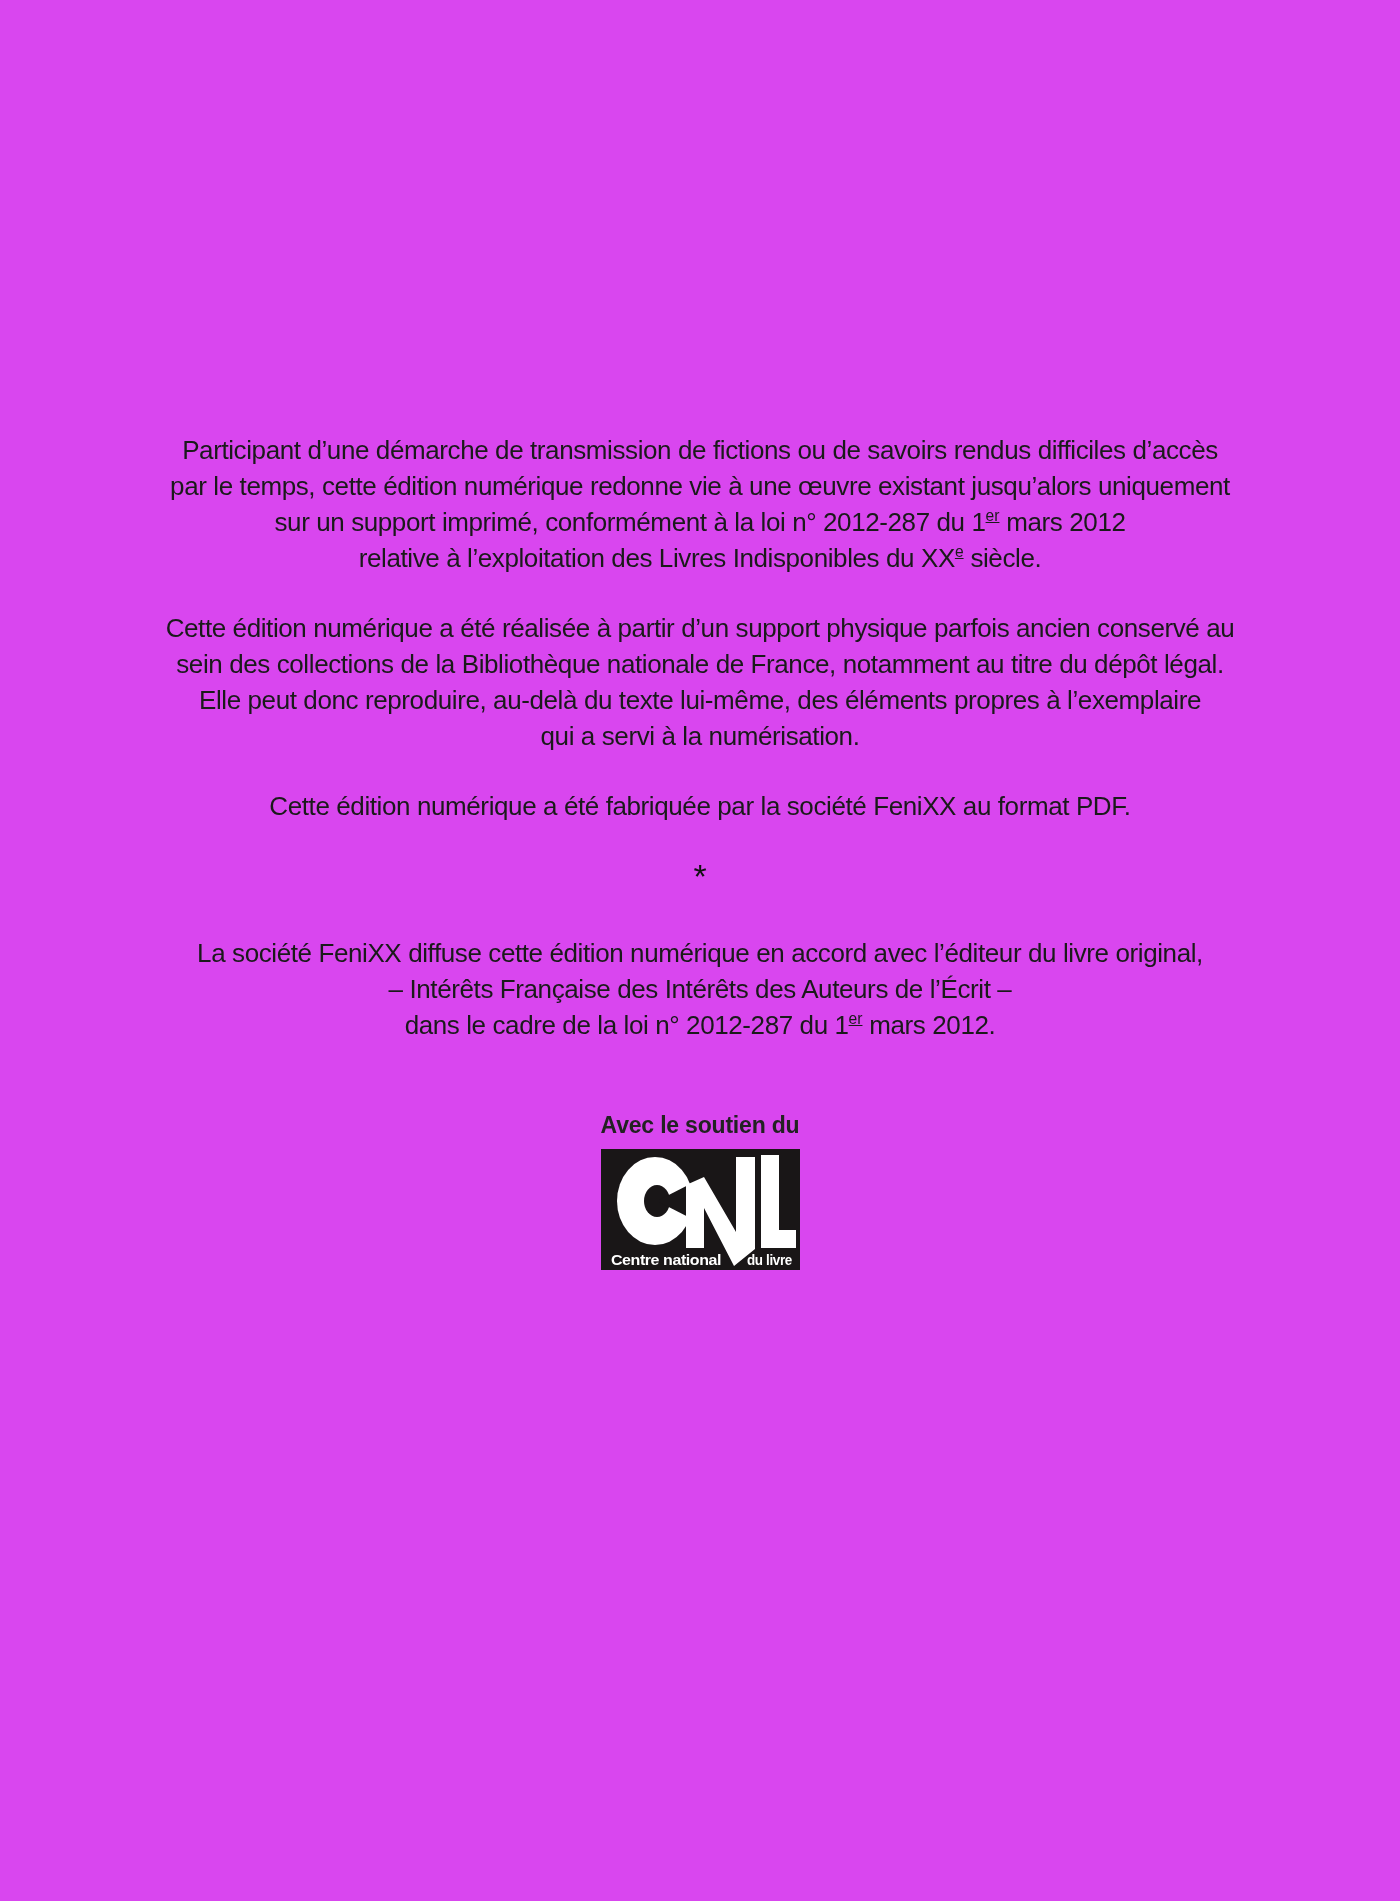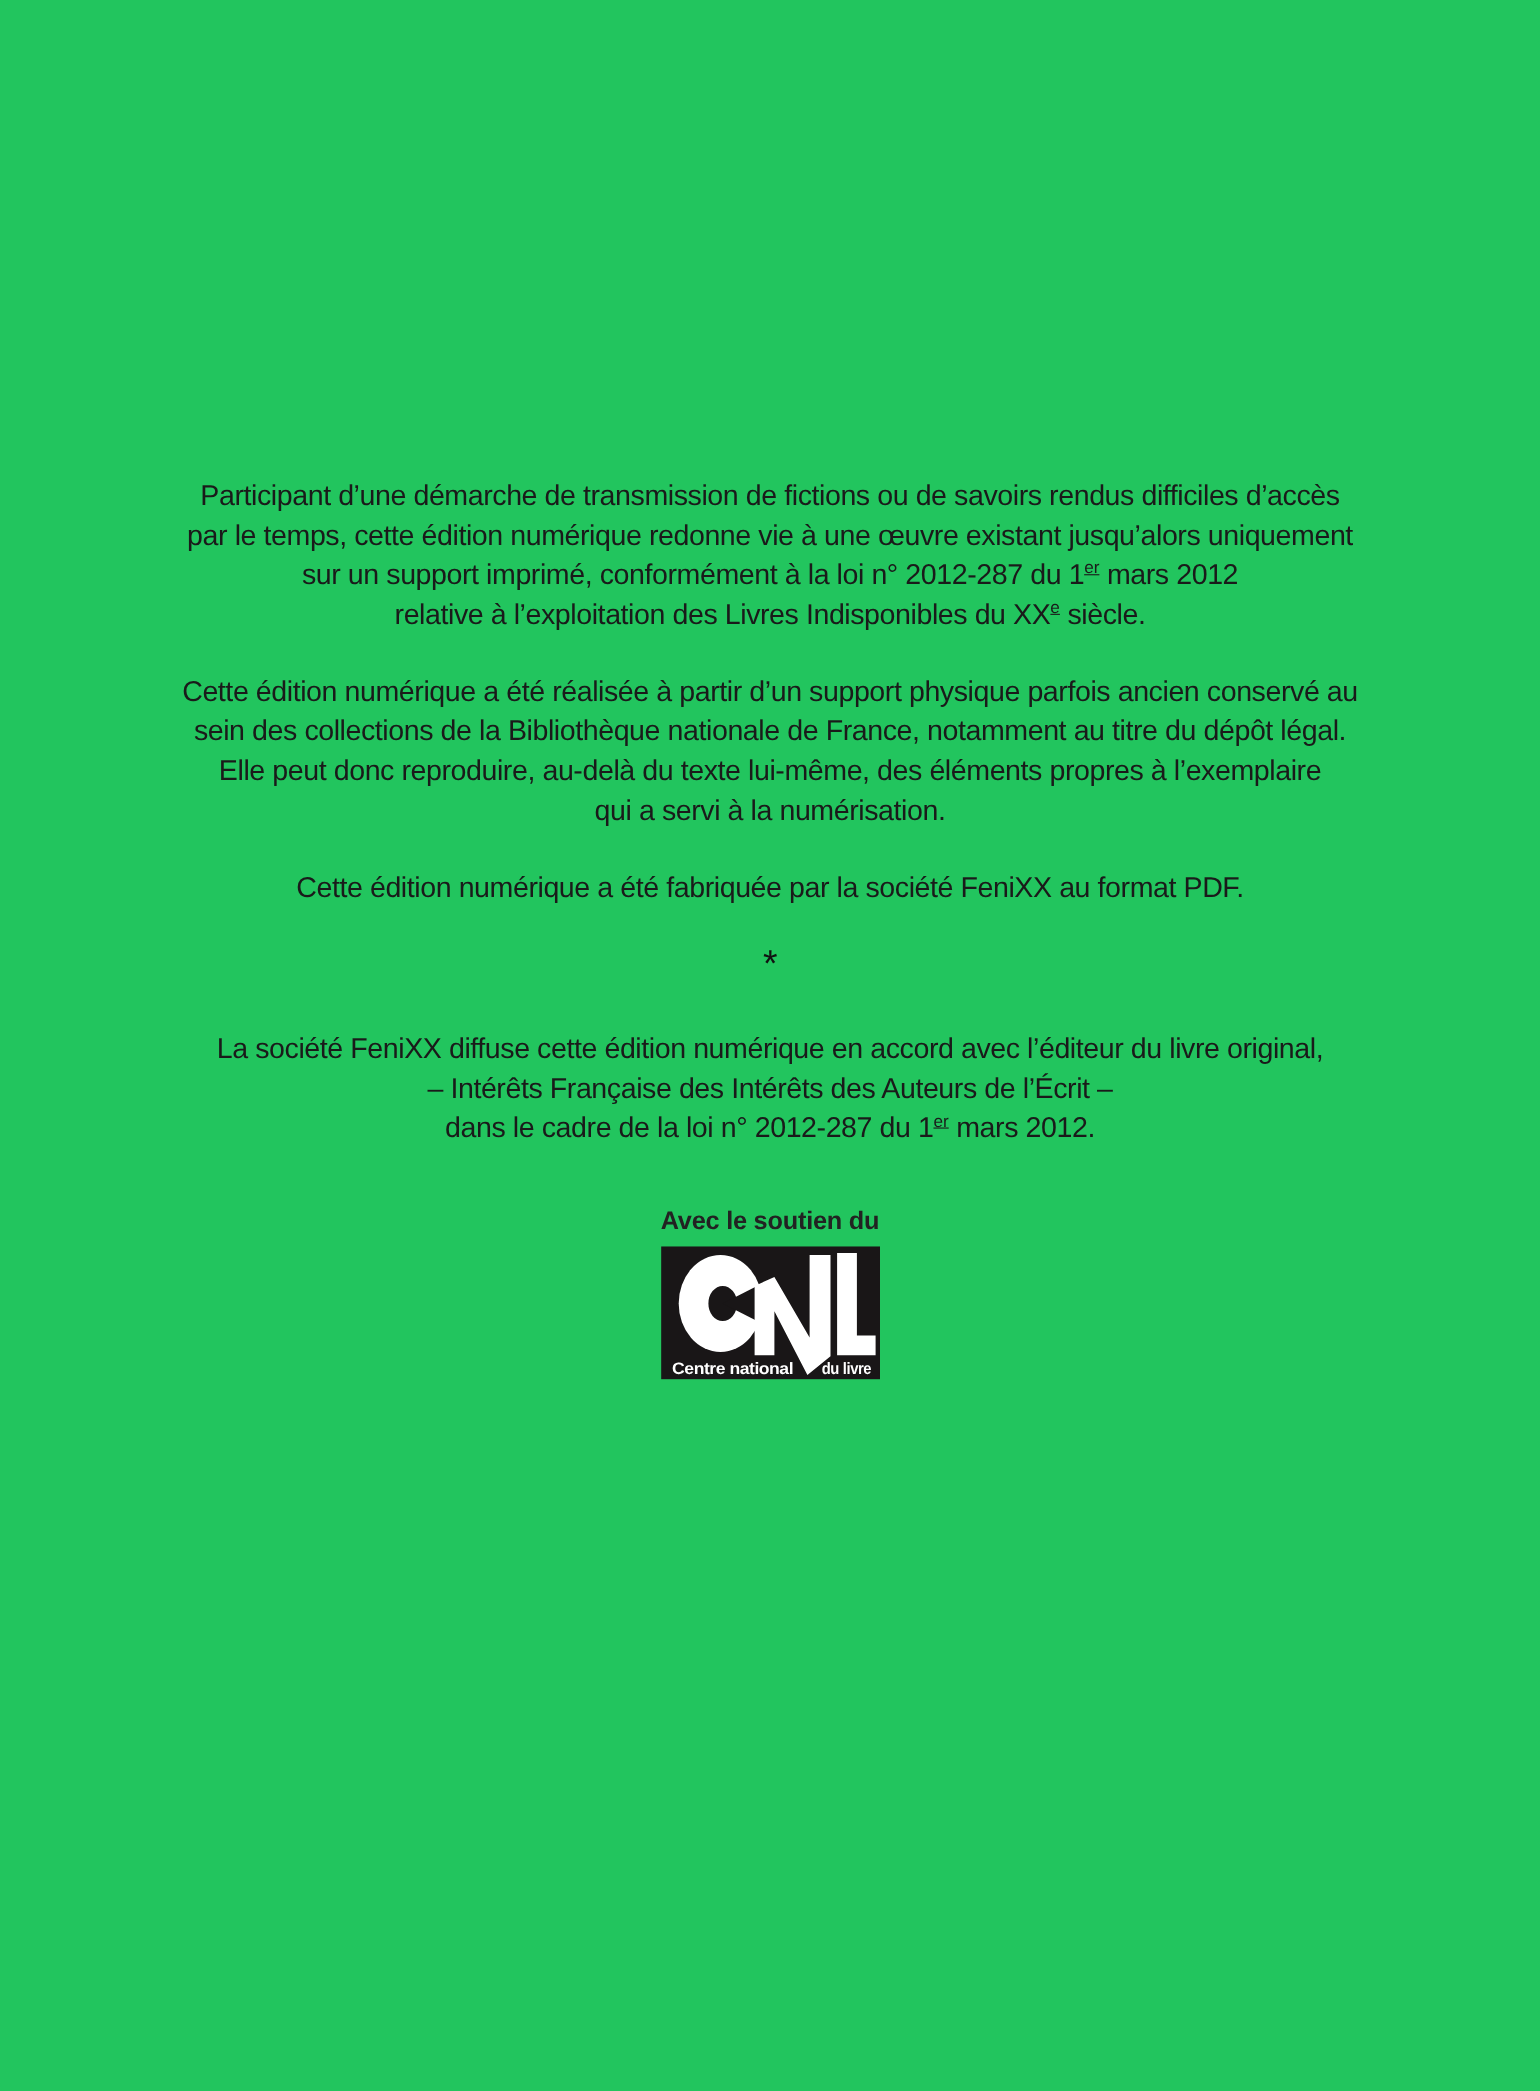--- a/index.html
+++ b/index.html
@@ -1,21 +1,21 @@
 <!DOCTYPE html>
 <html lang="fr"><head>
 <meta charset="utf-8">
 <style>
   html, body { margin: 0; padding: 0; background: #ffffff; }
   .page {
     position: relative;
     width: 1400px;
     height: 1901px;
     margin: 0 auto;
-    background: #22c55e;
+    background: #d946ef;
     font-family: "Liberation Sans", "DejaVu Sans", sans-serif;
     color: #1a1a1a;
     overflow: hidden;
   }
   .content {
     box-sizing: border-box;
     padding-top: 432px;
     text-align: center;
     font-size: 26px;
     line-height: 36px;
@@ -30,21 +30,21 @@
     letter-spacing: 0;
     text-decoration: underline;
   }
   .sep {
     margin: 0 0 41px 0;
     font-size: 34px;
     line-height: 36px;
     color: #111111;
   }
   .support {
-    margin-top: 48px;
+    margin-top: 64px;
     font-size: 23px;
     font-weight: bold;
     line-height: 36px;
     letter-spacing: -0.2px;
     color: #222222;
   }
   .logo-wrap {
     width: 199px;
     margin: 6px auto 0 auto;
     line-height: 0;

